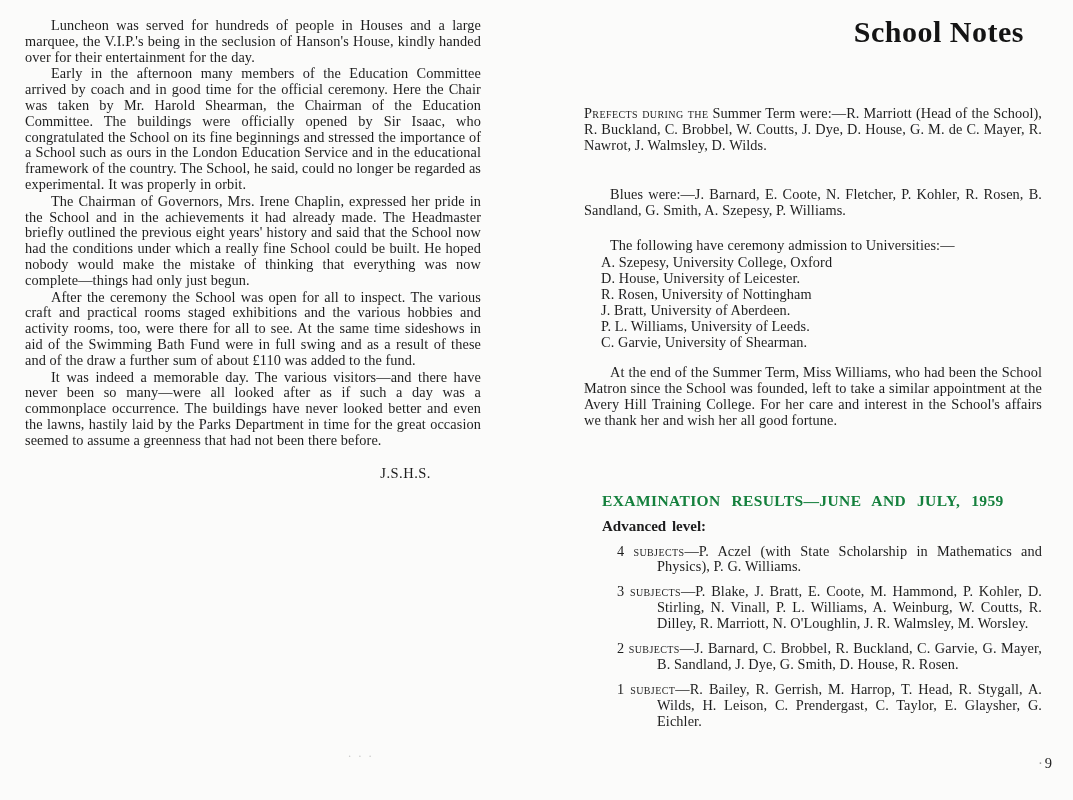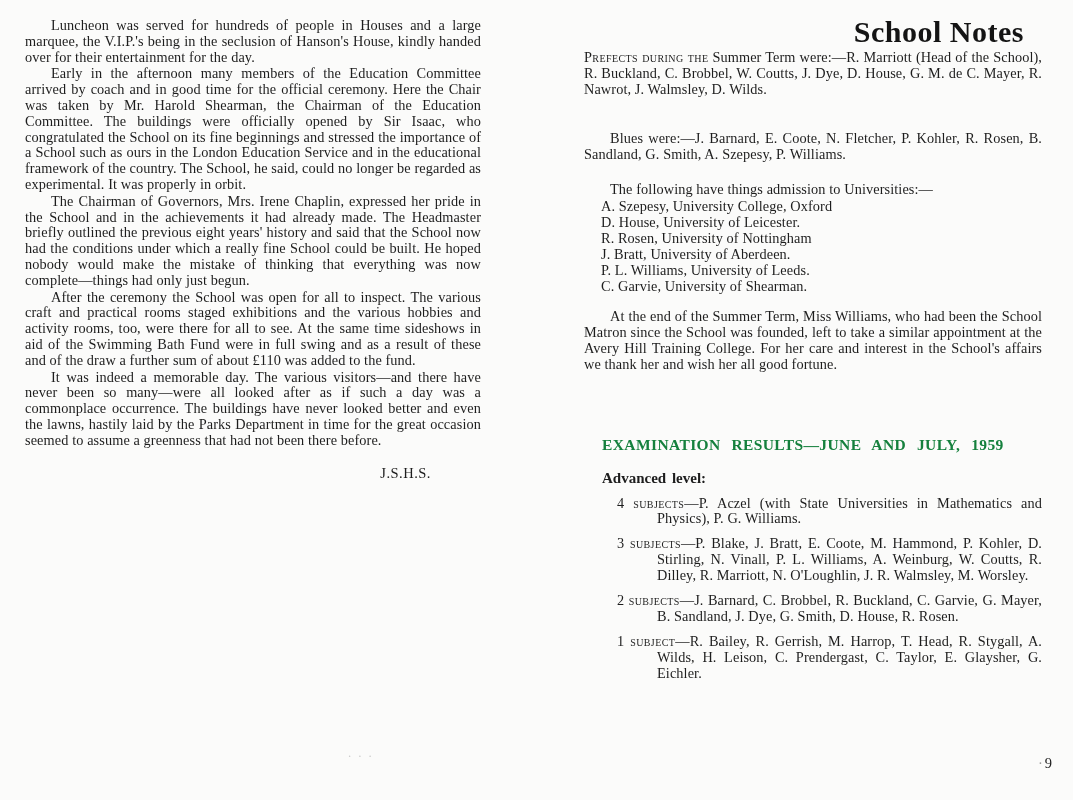--- a/index.html
+++ b/index.html
@@ -66,21 +66,21 @@
     letter-spacing: 0.5px;
     color: #141414;
   }
   .rp {
     margin: 0;
     text-align: justify;
     font-size: 14.3px;
     line-height: 15.9px;
     letter-spacing: 0.1px;
   }
-  .prefects { }
+  .prefects { margin-top: 56px; }
   .indent { text-indent: 26px; }
   .blues { margin-top: 33px; }
   .uni-intro { margin-top: 19px; }
   .uni-list {
     margin-top: 2px;
     padding-left: 17px;
   }
   .uni-line {
     font-size: 14.3px;
     line-height: 15.9px;
@@ -90,21 +90,21 @@
   .smallcaps { font-variant: small-caps; letter-spacing: 0.4px; }
   .exam-heading {
     margin: 63px 0 0 18px;
     font-size: 15.5px;
     font-weight: bold;
     word-spacing: 6.5px;
     letter-spacing: 0.4px;
     color: #15803d;
   }
   .level-heading {
-    margin: 16px 0 0 18px;
+    margin: 8px 0 0 18px;
     font-size: 15px;
     font-weight: bold;
     word-spacing: 2px;
   }
   .results {
     margin-top: 9px;
     padding-left: 33px;
   }
   .result-item {
     margin-bottom: 9px;
@@ -146,39 +146,39 @@
 
   <div class="scan-artifact">...</div>
 
   <div class="page-right">
     <h1 class="title">School Notes</h1>
 
     <p class="rp prefects"><span class="smallcaps">Prefects during the</span><span> Summer Term were:—R. Marriott (Head of the School), R. Buckland, C. Brobbel, W. Coutts, J. Dye, D. House, G. M. de C. Mayer, R. Nawrot, J. Walmsley, D. Wilds.</span></p>
 
     <p class="rp indent blues">Blues were:—J. Barnard, E. Coote, N. Fletcher, P. Kohler, R. Rosen, B. Sandland, G. Smith, A. Szepesy, P. Williams.</p>
 
-    <p class="rp indent uni-intro">The following have things admission to Universities:—</p>
+    <p class="rp indent uni-intro">The following have ceremony admission to Universities:—</p>
 
     <div class="uni-list" id="uni-list">
         <div class="uni-line">A. Szepesy, University College, Oxford</div>
         <div class="uni-line">D. House, University of Leicester.</div>
         <div class="uni-line">R. Rosen, University of Nottingham</div>
         <div class="uni-line">J. Bratt, University of Aberdeen.</div>
         <div class="uni-line">P. L. Williams, University of Leeds.</div>
         <div class="uni-line">C. Garvie, University of Shearman.</div>
       </div>
 
     <p class="rp indent matron">At the end of the Summer Term, Miss Williams, who had been the School Matron since the School was founded, left to take a similar appointment at the Avery Hill Training College.  For her care and interest in the School's affairs we thank her and wish her all good fortune.</p>
 
     <h2 class="exam-heading">EXAMINATION RESULTS—JUNE AND JULY, 1959</h2>
 
     <h3 class="level-heading">Advanced level:</h3>
 
     <div class="results" id="results">
-        <div class="result-item"><span>4 </span><span class="smallcaps">subjects</span><span>—P. Aczel (with State Universities in Mathematics and Physics), P. G. Williams.</span></div>
+        <div class="result-item"><span>4 </span><span class="smallcaps">subjects</span><span>—P. Aczel (with State Scholarship in Mathematics and Physics), P. G. Williams.</span></div>
         <div class="result-item"><span>3 </span><span class="smallcaps">subjects</span><span>—P. Blake, J. Bratt, E. Coote, M. Hammond, P. Kohler, D. Stirling, N. Vinall, P. L. Williams, A. Weinburg, W. Coutts, R. Dilley, R. Marriott, N. O'Loughlin, J. R. Walmsley, M. Worsley.</span></div>
         <div class="result-item"><span>2 </span><span class="smallcaps">subjects</span><span>—J. Barnard, C. Brobbel, R. Buckland, C. Garvie, G. Mayer, B. Sandland, J. Dye, G. Smith, D. House, R. Rosen.</span></div>
         <div class="result-item"><span>1 </span><span class="smallcaps">subject</span><span>—R. Bailey, R. Gerrish, M. Harrop, T. Head, R. Stygall, A. Wilds, H. Leison, C. Prendergast, C. Taylor, E. Glaysher, G. Eichler.</span></div>
       </div>
   </div>
 
   <div class="page-number"><span class="dot">·</span><span>9</span></div>
 
 </div>
 

